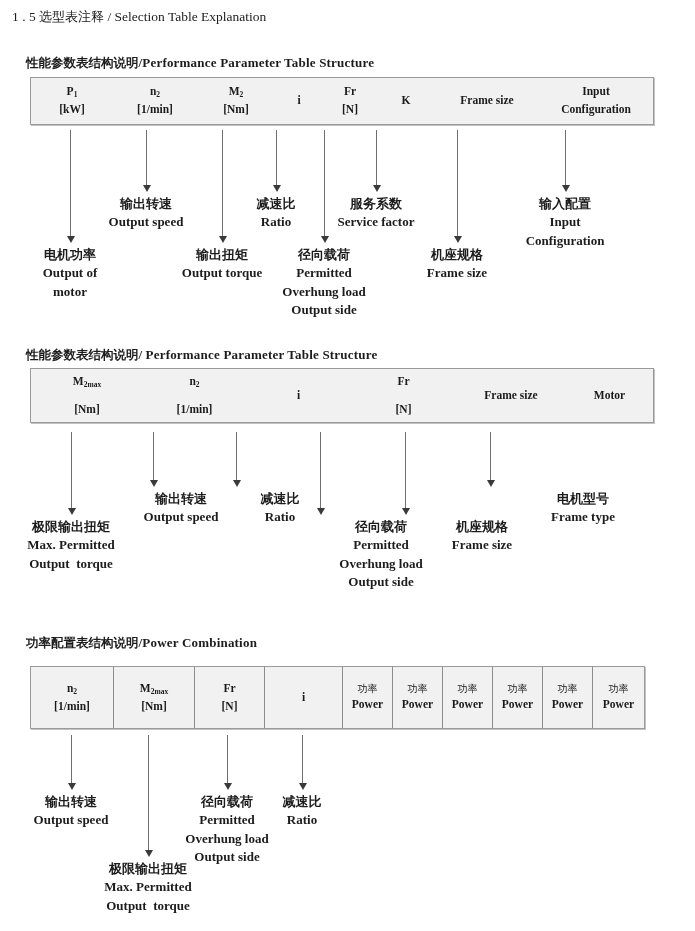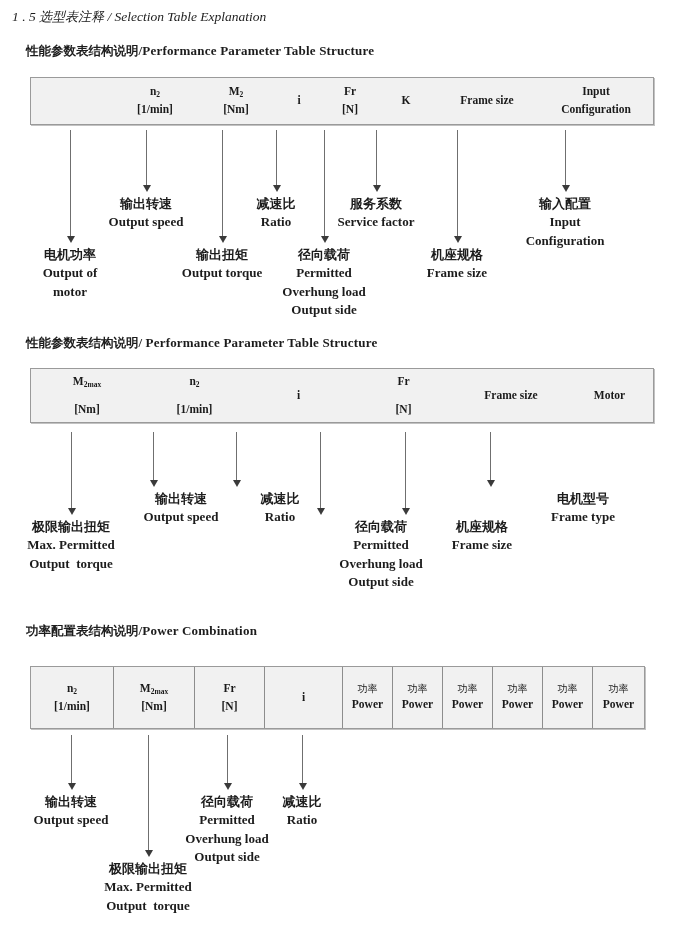--- a/index.html
+++ b/index.html
@@ -26,20 +26,21 @@
   .sec-title .cn {
     font-family: "DejaVu Sans", "Liberation Sans", sans-serif;
     font-size: 13px;
   }
   .sub-title {
     position: absolute;
     white-space: nowrap;
     font-size: 13px;
     font-weight: bold;
     color: #1c1c1c;
+    margin-top: 12px;
   }
   .sub-title .cn {
     font-family: "DejaVu Sans", "Liberation Sans", sans-serif;
     font-weight: bold;
     font-size: 12.5px;
   }
   .sub-title .en {
     font-family: "Liberation Serif", "DejaVu Serif", serif;
     font-weight: bold;
     letter-spacing: .2px;
@@ -121,32 +122,36 @@
   }
   .lbl .en {
     font-family: "Liberation Serif", "DejaVu Serif", serif;
     font-size: 13px;
     display: block;
   }
 </style>
 </head>
 <body>
 
-<div class="sec-title" style="left:12px; top:8px;font-style:italic;">
+<div class="sec-title" style="left:12px; top:8px;">
   <span>1 . 5</span>
   <span class="cn">选型表注释</span>
   <span>/</span>
   <span>Selection Table Explanation</span>
 </div>
 
 <div class="sub-title" style="left:26px; top:43px;">
   <span class="cn">性能参数表结构说明</span><span class="en">/</span><span class="en">Performance Parameter Table Structure</span>
 </div>
 
 <div class="tbl" style="left:30px; top:77px; width:624px; height:48px;">
+  <div class="cell" style="left:0px; width:82px;">
+    <div><span>P</span><span class="sm">1</span></div>
+    <div>[kW]</div>
+  </div>
   <div class="cell" style="left:82px; width:84px;">
     <div><span>n</span><span class="sm">2</span></div>
     <div>[1/min]</div>
   </div>
   <div class="cell" style="left:166px; width:78px;">
     <div><span>M</span><span class="sm">2</span></div>
     <div>[Nm]</div>
   </div>
   <div class="cell" style="left:244px; width:48px;">
     <div>i</div>

